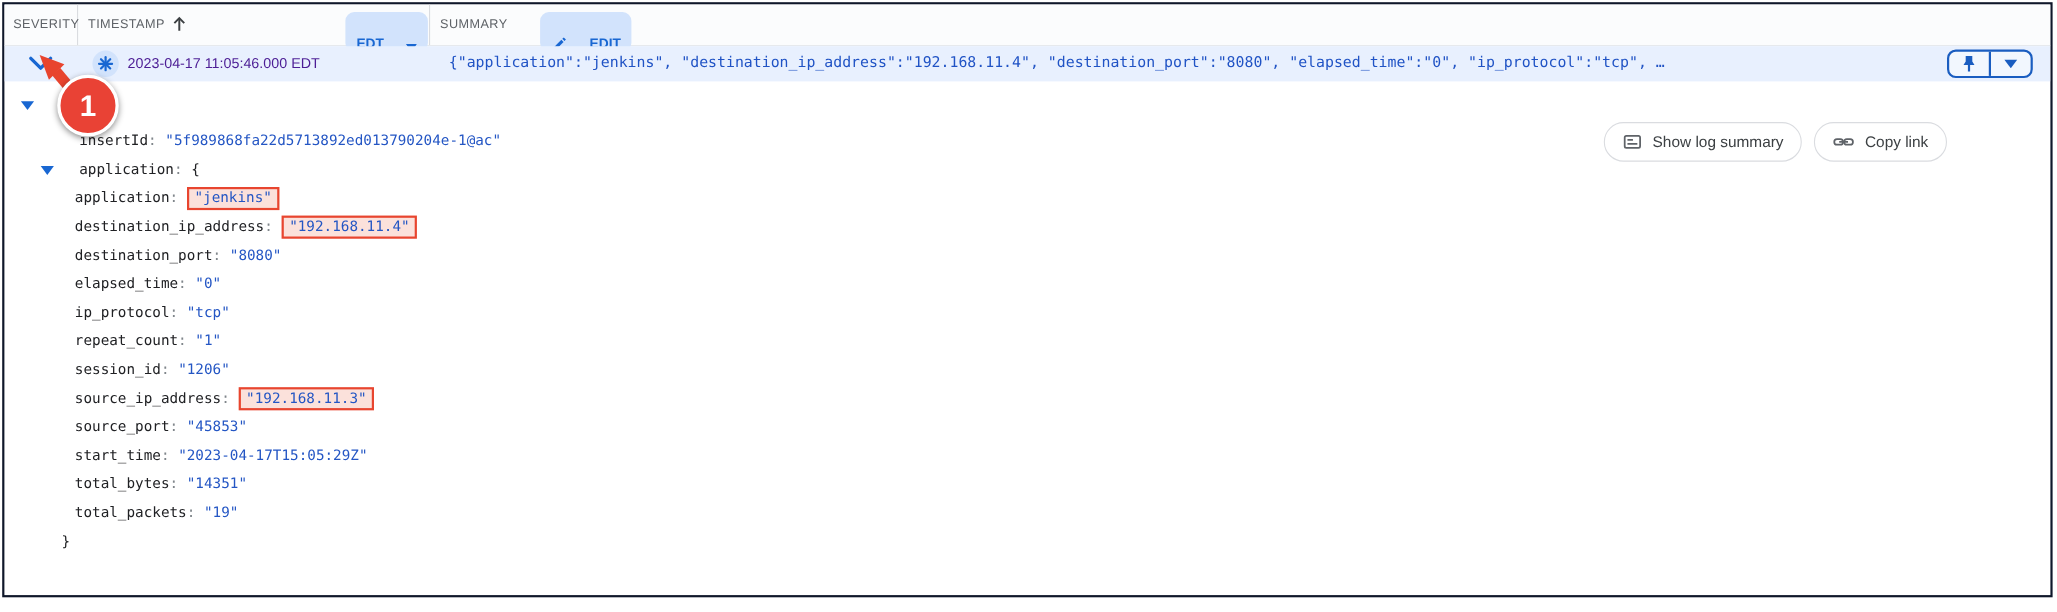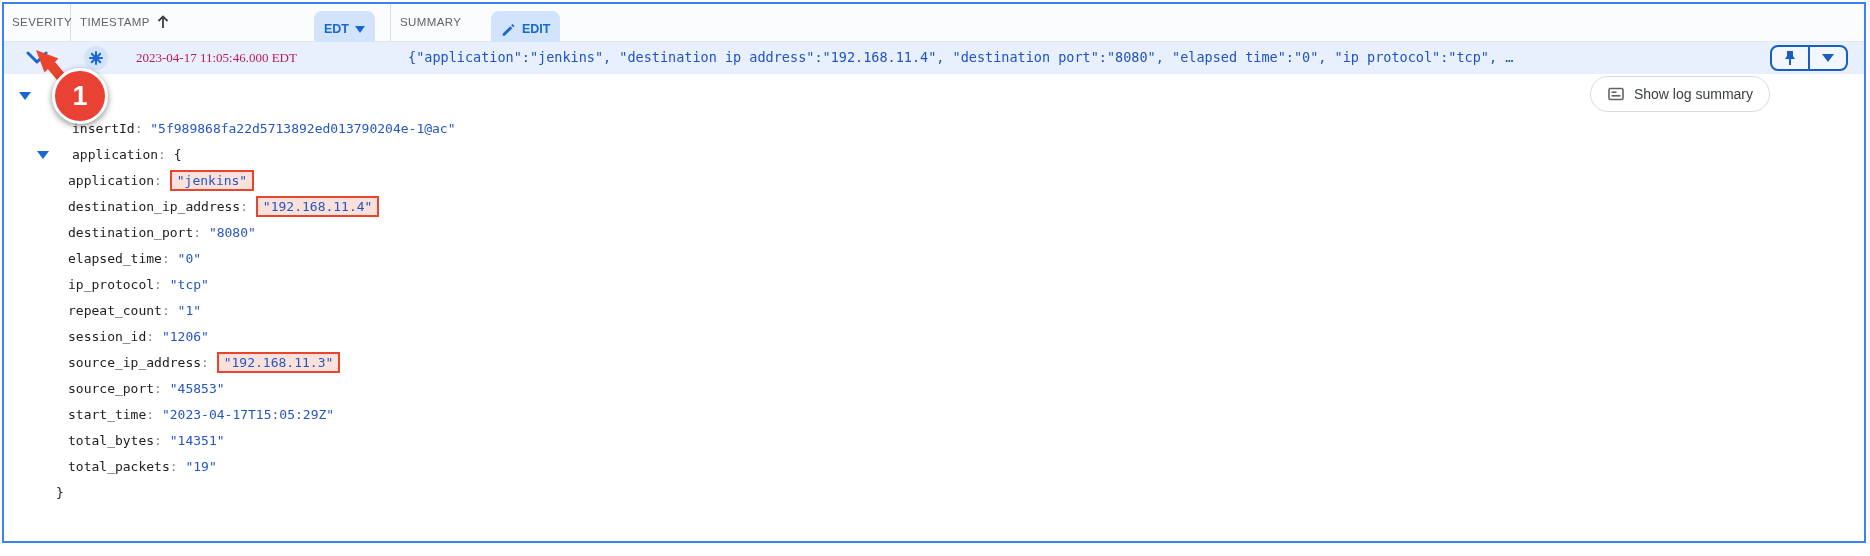--- a/index.html
+++ b/index.html
@@ -1,43 +1,43 @@
 <!DOCTYPE html>
 <html><head>
 <meta charset="utf-8">
 <style>
   * { margin:0; padding:0; box-sizing:border-box; }
   html,body { width:1870px; height:556px; background:#fff; font-family:"Liberation Sans", sans-serif; }
-  .frame { position:absolute; left:2px; top:2px; width:1864px; height:541px; border:2px solid #3b82f6; background:#fff; overflow:hidden; }
+  .frame { position:absolute; left:2px; top:2px; width:1864px; height:541px; border:2px solid #0f172a; background:#fff; overflow:hidden; }
 
   
   .hdr { position:absolute; left:0; top:0; width:100%; height:38px; background:#fbfcfd; border-bottom:1px solid #e4e7eb; }
   .hdr .vdiv { position:absolute; top:0; bottom:0; width:1px; background:#dadce0; }
   .hdr-label { position:absolute; top:12px; font-size:11.5px; letter-spacing:.4px; color:#5f6368; font-weight:500; }
   .sort-ic { position:absolute; left:150px; top:9px; }
   .pill { position:absolute; top:7px; height:36px; background:#d2e3fc; color:#1967d2; border-radius:8px;
-          display:flex; align-items:center; gap:6px; padding:0 10px; font-size:12.5px; font-weight:700; cursor:pointer; }
+          display:flex; align-items:flex-end; gap:20px; padding:0 10px; font-size:12.5px; font-weight:700; cursor:pointer; }
 
   
   .logrow { position:absolute; left:0; top:38px; width:100%; height:32px; background:#e8f0fe; }
   .chev { position:absolute; left:22px; top:9px; cursor:pointer; }
   .sev { position:absolute; left:80px; top:4px; width:24px; height:24px; border-radius:50%; background:#d2e3fc;
          display:flex; align-items:center; justify-content:center; }
-  .ts { position:absolute; left:112px; top:8px; font-family:Liberation Serif, serif; font-size:13px; color:#be185d; white-space:pre;margin-left:20px; }
+  .ts { position:absolute; left:112px; top:8px; font-family:Liberation Sans, sans-serif; font-size:13px; color:#4c1d95; white-space:pre; }
   .sumtxt { position:absolute; left:404px; top:7px; width:1330px; font-family:"DejaVu Sans Mono", monospace;
             font-size:13.5px; color:#2053c5; white-space:nowrap; overflow:hidden; }
   .pingrp { position:absolute; right:16px; top:3px; width:78px; height:26px; border:2px solid #1a5dc0; border-radius:8px;
             display:flex; background:#f2f7fe; }
   .pingrp .cell { flex:1; display:flex; align-items:center; justify-content:center; cursor:pointer; }
   .pingrp .cell + .cell { border-left:2px solid #1a5dc0; }
 
   
   .actions { position:absolute; top:72px; right:94px; display:flex; gap:11px; }
   .abtn { height:36px; border:1px solid #dadce0; border-radius:18px; background:#fff; display:flex; align-items:center;
-          gap:9px; padding:0 16px; font-size:14px; color:#3c4043; cursor:pointer; white-space:nowrap; }
+          gap:9px; padding:0 16px; font-size:14px; color:#3c4043; cursor:pointer; white-space:nowrap;margin-top:35px; }
 
   
   .tree { position:absolute; left:0; top:112px; width:100%; font-family:"DejaVu Sans Mono", monospace; font-size:13px; }
   .jline { position:relative; height:26px; line-height:26px; white-space:pre; }
   .lvl1 { padding-left:68px; } .lvl2 { padding-left:64px; } .lvlc { padding-left:52px; }
   .jkey { color:#202124; } .jcolon { color:#80868b; }
   .jval { color:#2456c4; } .jbrace { color:#202124; }
   .hl { border:2px solid #e8452f; background:#fbe1db; padding:1px 5px; }
   .tri { position:absolute; left:32px; top:9px; width:0; height:0; border-left:6px solid transparent;
          border-right:6px solid transparent; border-top:8px solid #1967d2; cursor:pointer; }
@@ -113,20 +113,28 @@
 
   <div class="actions">
     <div class="abtn">
       <svg width="18" height="18" viewBox="0 0 18 18">
         <rect x="2" y="3.5" width="14" height="11" rx="1.5" fill="none" stroke="#5f6368" stroke-width="1.6"></rect>
         <line x1="4.5" y1="7.2" x2="9.5" y2="7.2" stroke="#5f6368" stroke-width="1.6"></line>
         <line x1="4.5" y1="10.8" x2="13.5" y2="10.8" stroke="#5f6368" stroke-width="1.6"></line>
       </svg>
       <span>Show log summary</span>
     </div>
+    <div class="abtn">
+      <svg width="20" height="18" viewBox="0 0 20 18">
+        <rect x="1.5" y="6.5" width="8" height="5" rx="2.5" fill="none" stroke="#5f6368" stroke-width="1.6"></rect>
+        <rect x="10.5" y="6.5" width="8" height="5" rx="2.5" fill="none" stroke="#5f6368" stroke-width="1.6"></rect>
+        <line x1="6" y1="9" x2="14" y2="9" stroke="#5f6368" stroke-width="1.6"></line>
+      </svg>
+      <span>Copy link</span>
+    </div>
   </div>
 
   <div class="outer-tri"></div>
 
   <div class="tree">
     <div class="jline lvl1"><span class="jkey">insertId</span><span class="jcolon">: </span><span class="jval">"5f989868fa22d5713892ed013790204e-1@ac"</span></div>
     <div class="jline lvl1"><span class="tri" style="left:33px"></span><span class="jkey">application</span><span class="jcolon">: </span><span class="jbrace">{</span></div>
     <div class="jline lvl2"><span class="jkey">application</span><span class="jcolon">: </span><span class="jval hl">"jenkins"</span></div>
     <div class="jline lvl2"><span class="jkey">destination_ip_address</span><span class="jcolon">: </span><span class="jval hl">"192.168.11.4"</span></div>
     <div class="jline lvl2"><span class="jkey">destination_port</span><span class="jcolon">: </span><span class="jval">"8080"</span></div>

